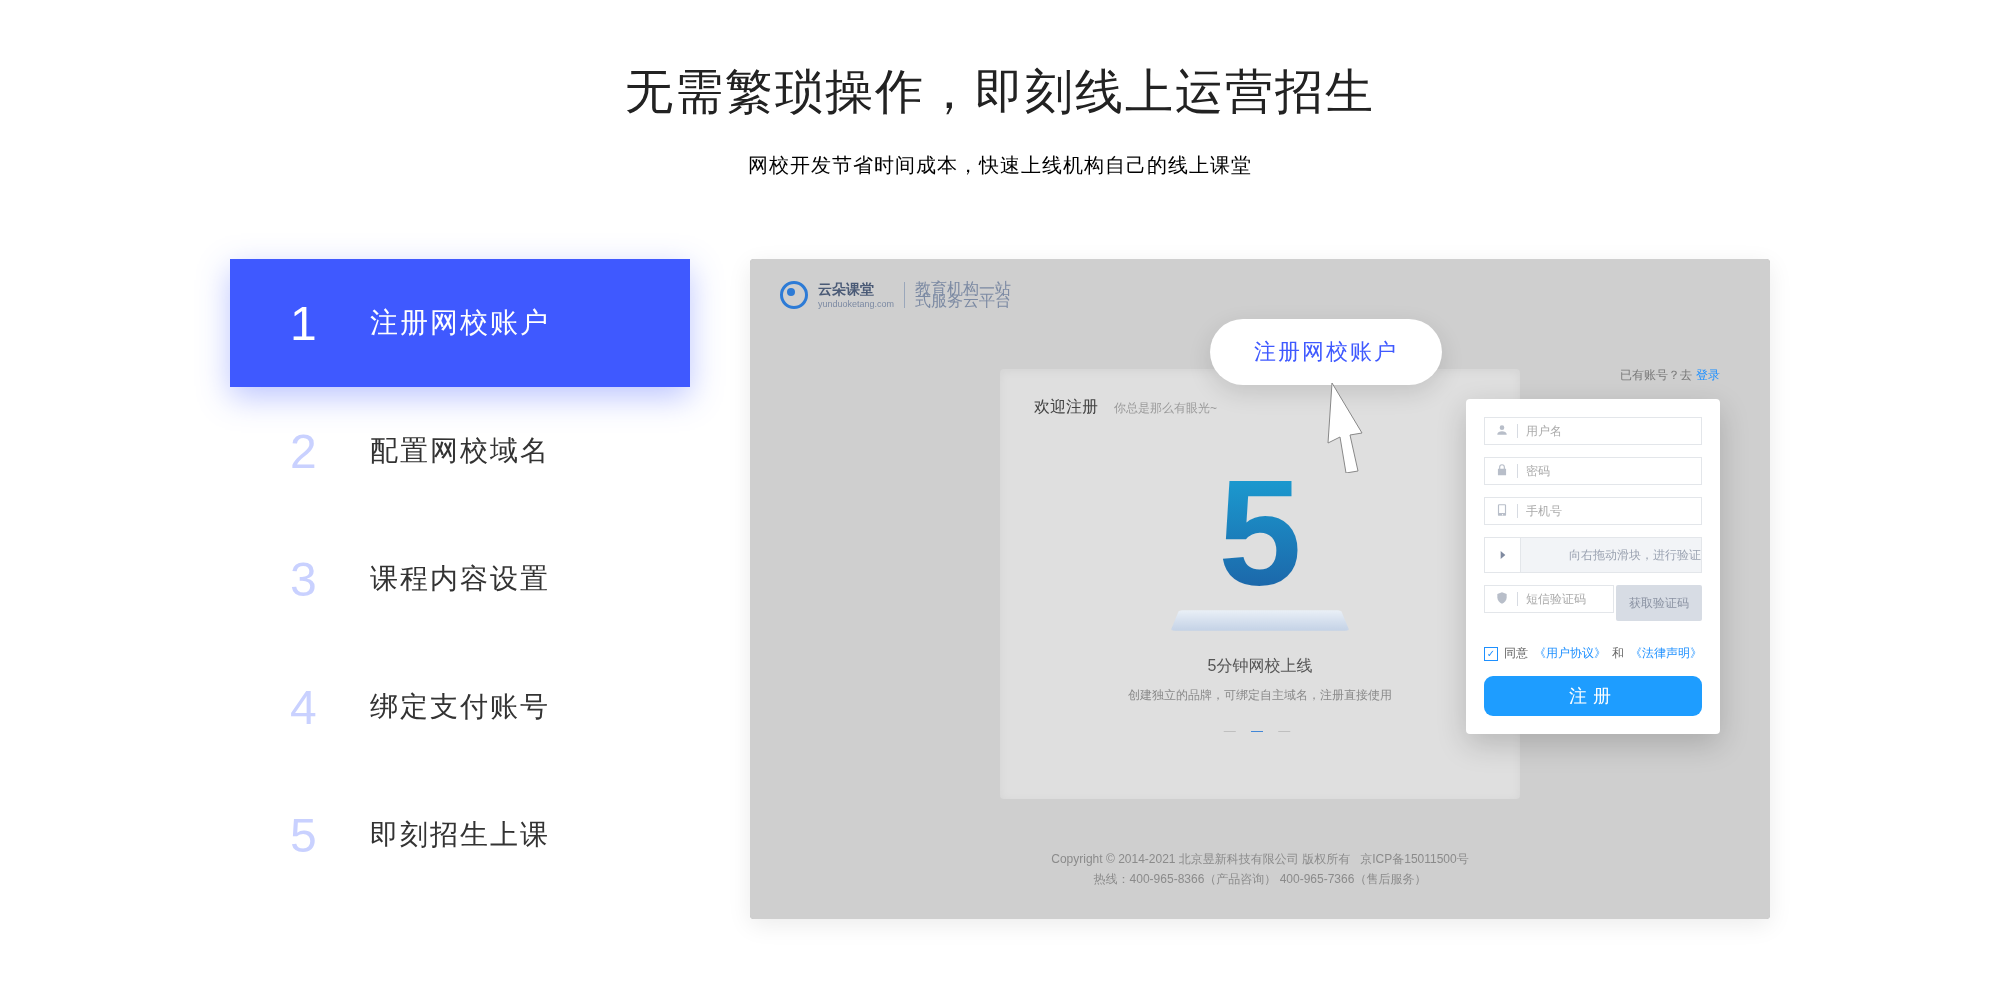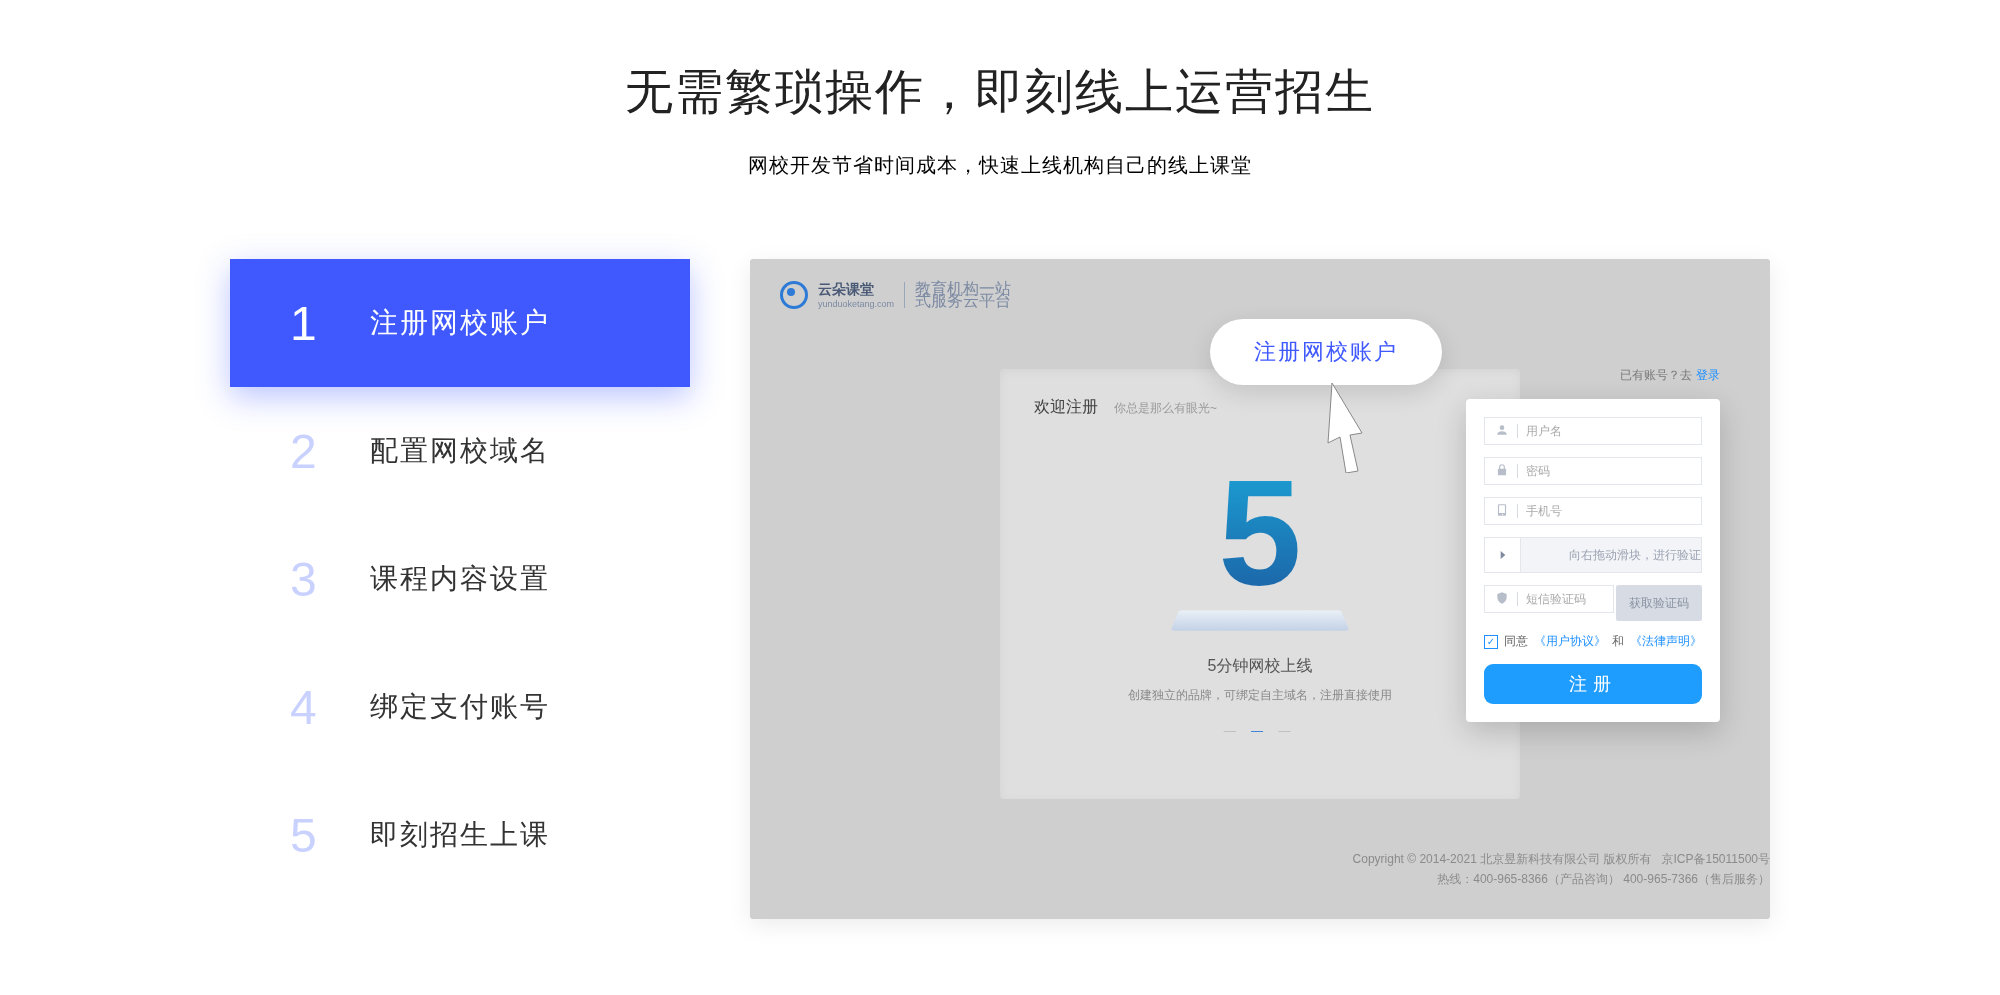--- a/index.html
+++ b/index.html
@@ -109,21 +109,21 @@
 .slider {
   display: flex; align-items: center; height: 36px; margin-bottom: 12px;
   border: 1px solid #e3e6ea; background: #f2f4f7; font-size: 12px; color: #9aa2b1;
 }
 .slider .handle {
   width: 36px; height: 34px; background: #fff; display: flex; align-items: center; justify-content: center;
   border-right: 1px solid #e3e6ea;
 }
 .slider .handle svg { width: 14px; height: 14px; fill: #7f8aa0; }
 .slider .txt { flex: 1; text-align: right; }
-.row2 { display: flex; gap: 2px; margin-bottom: 12px; text-align: right; }
+.row2 { display: flex; gap: 2px; margin-bottom: 24px; text-align: right; }
 .row2 .inp { flex: 1; margin-bottom: 0; }
 .row2 .codebtn {
   width: 86px; height: 36px; background: #d7dce4; color: #8b93a3;
   font-size: 12px; display: flex; align-items: center; justify-content: center;
   border-radius: 2px;
 }
 .agree { font-size: 12px; color: #666; margin-bottom: 14px; display: flex; align-items: center; gap: 6px; }
 .agree .chk {
   width: 14px; height: 14px; border: 1px solid #1e90ff; color: #1e90ff;
   display: inline-flex; align-items: center; justify-content: center; font-size: 10px;
@@ -145,21 +145,21 @@
 }
 .arrow {
   position: absolute; left: 572px; top: 124px;
   width: 50px; height: 90px;
 }
 .arrow svg { width: 100%; height: 100%; }
 
 
 .pv-footer {
   position: absolute; left: 0; right: 0; bottom: 30px;
-  text-align: right; font-size: 12px; color: #8b8b8b; line-height: 20px;
+  text-align: center; font-size: 12px; color: #8b8b8b; line-height: 20px;
 }
 .pv-footer .icp { color: #8b8b8b; }
 </style>
 </head>
 <body>
 
 <div class="hero">
   <div class="hero-title">无需繁琐操作，即刻线上运营招生</div>
   <div class="hero-sub">网校开发节省时间成本，快速上线机构自己的线上课堂</div>
 </div>

